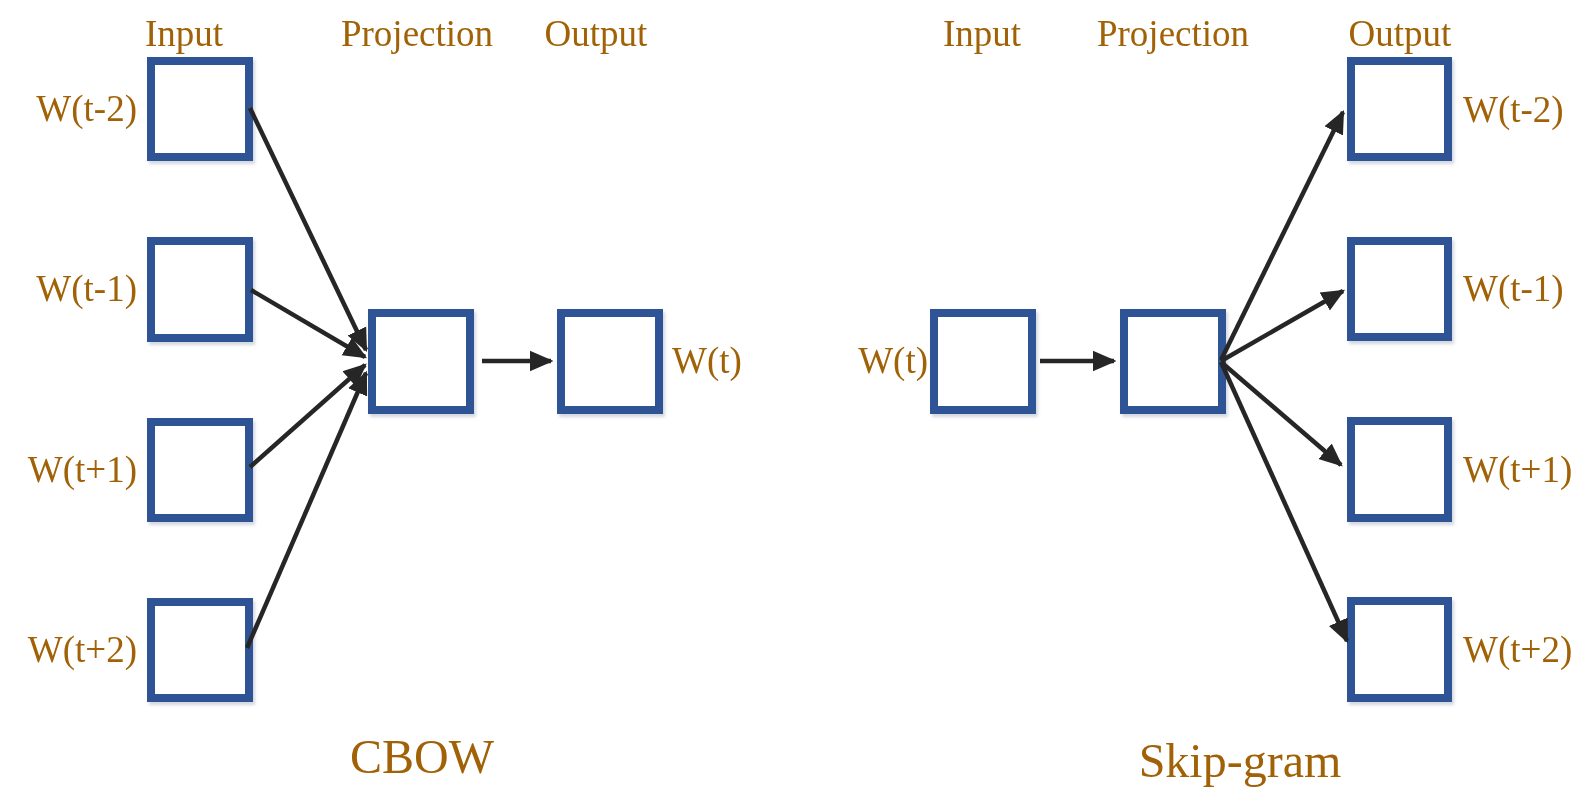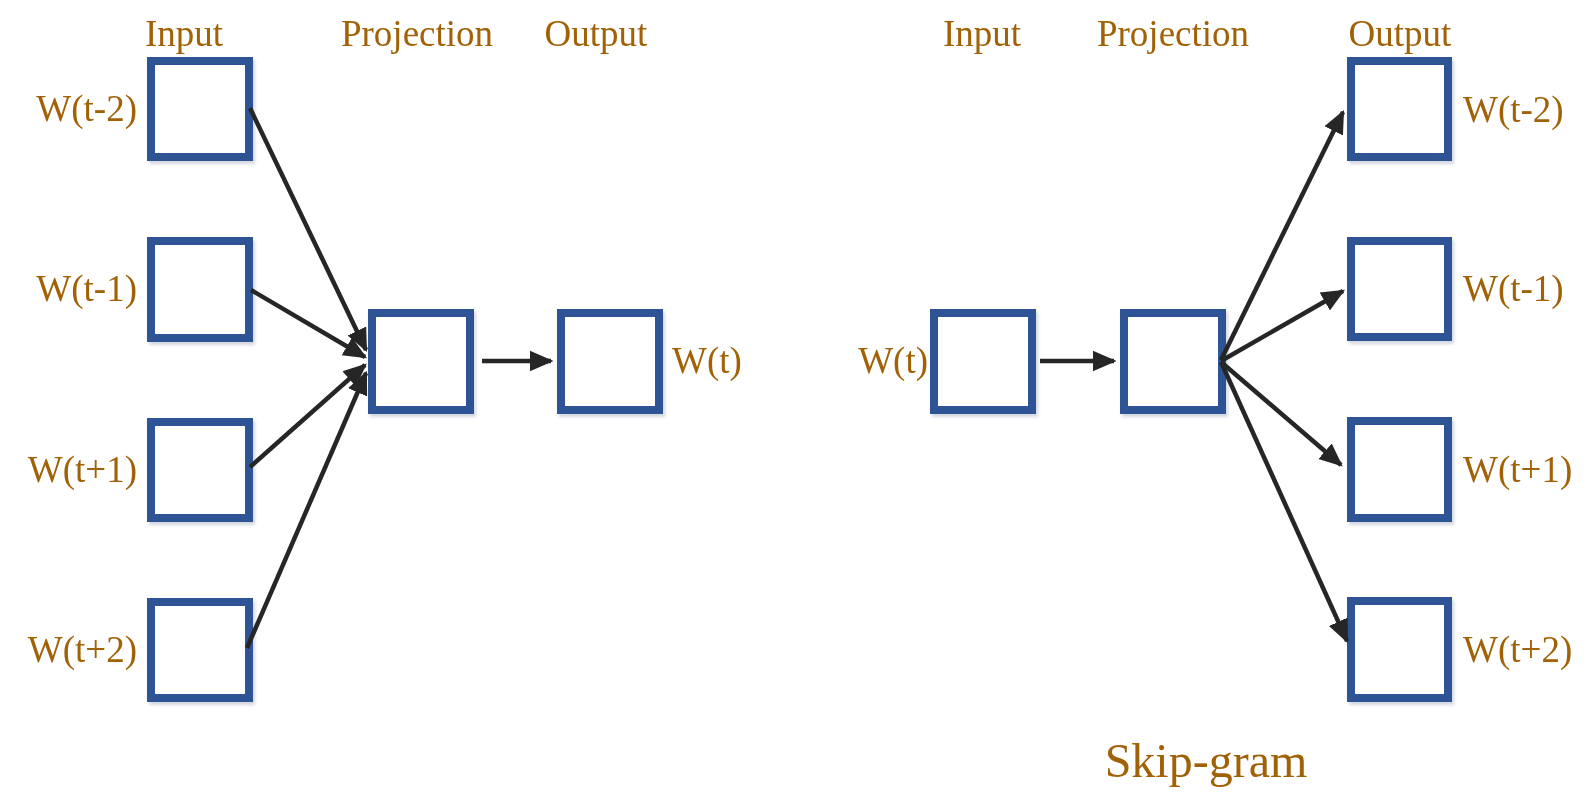--- a/index.html
+++ b/index.html
@@ -85,21 +85,22 @@
   <div class="node" style="left:1347px; top:57px;  width:105px; height:104px;"></div>
   <div class="node" style="left:1347px; top:237px; width:105px; height:104px;"></div>
   <div class="node" style="left:1347px; top:417px; width:105px; height:105px;"></div>
   <div class="node" style="left:1347px; top:597px; width:105px; height:105px;"></div>
 
   <div class="wlabel left-align" style="left:1463px; top:89px;  width:125px;">W(t-2)</div>
   <div class="wlabel left-align" style="left:1463px; top:268px; width:125px;">W(t-1)</div>
   <div class="wlabel left-align" style="left:1463px; top:449px; width:125px;">W(t+1)</div>
   <div class="wlabel left-align" style="left:1463px; top:629px; width:125px;">W(t+2)</div>
 
-  <div class="title" style="left:1036px; top:733px;text-align:center;">Skip-gram</div>
+  <div class="title" style="left:252px;  top:729px;">CBOW</div>
+  <div class="title" style="left:1070px; top:733px;text-align:center;">Skip-gram</div>
 
   <svg id="arrow-layer" viewBox="0 0 1595 808" xmlns="http://www.w3.org/2000/svg">
     <defs>
       <marker id="ah" viewBox="0 0 10 10" refX="9" refY="5" markerWidth="5.2" markerHeight="5.2" orient="auto-start-reverse">
         <path d="M0,0.6 L10,5 L0,9.4 z" fill="#262626"></path>
       </marker>
     </defs>
 
     <line x1="250" y1="108" x2="366" y2="350" stroke="#262626" stroke-width="4.5" marker-end="url(#ah)"></line>
     <line x1="251" y1="290" x2="365" y2="357" stroke="#262626" stroke-width="4.5" marker-end="url(#ah)"></line>

